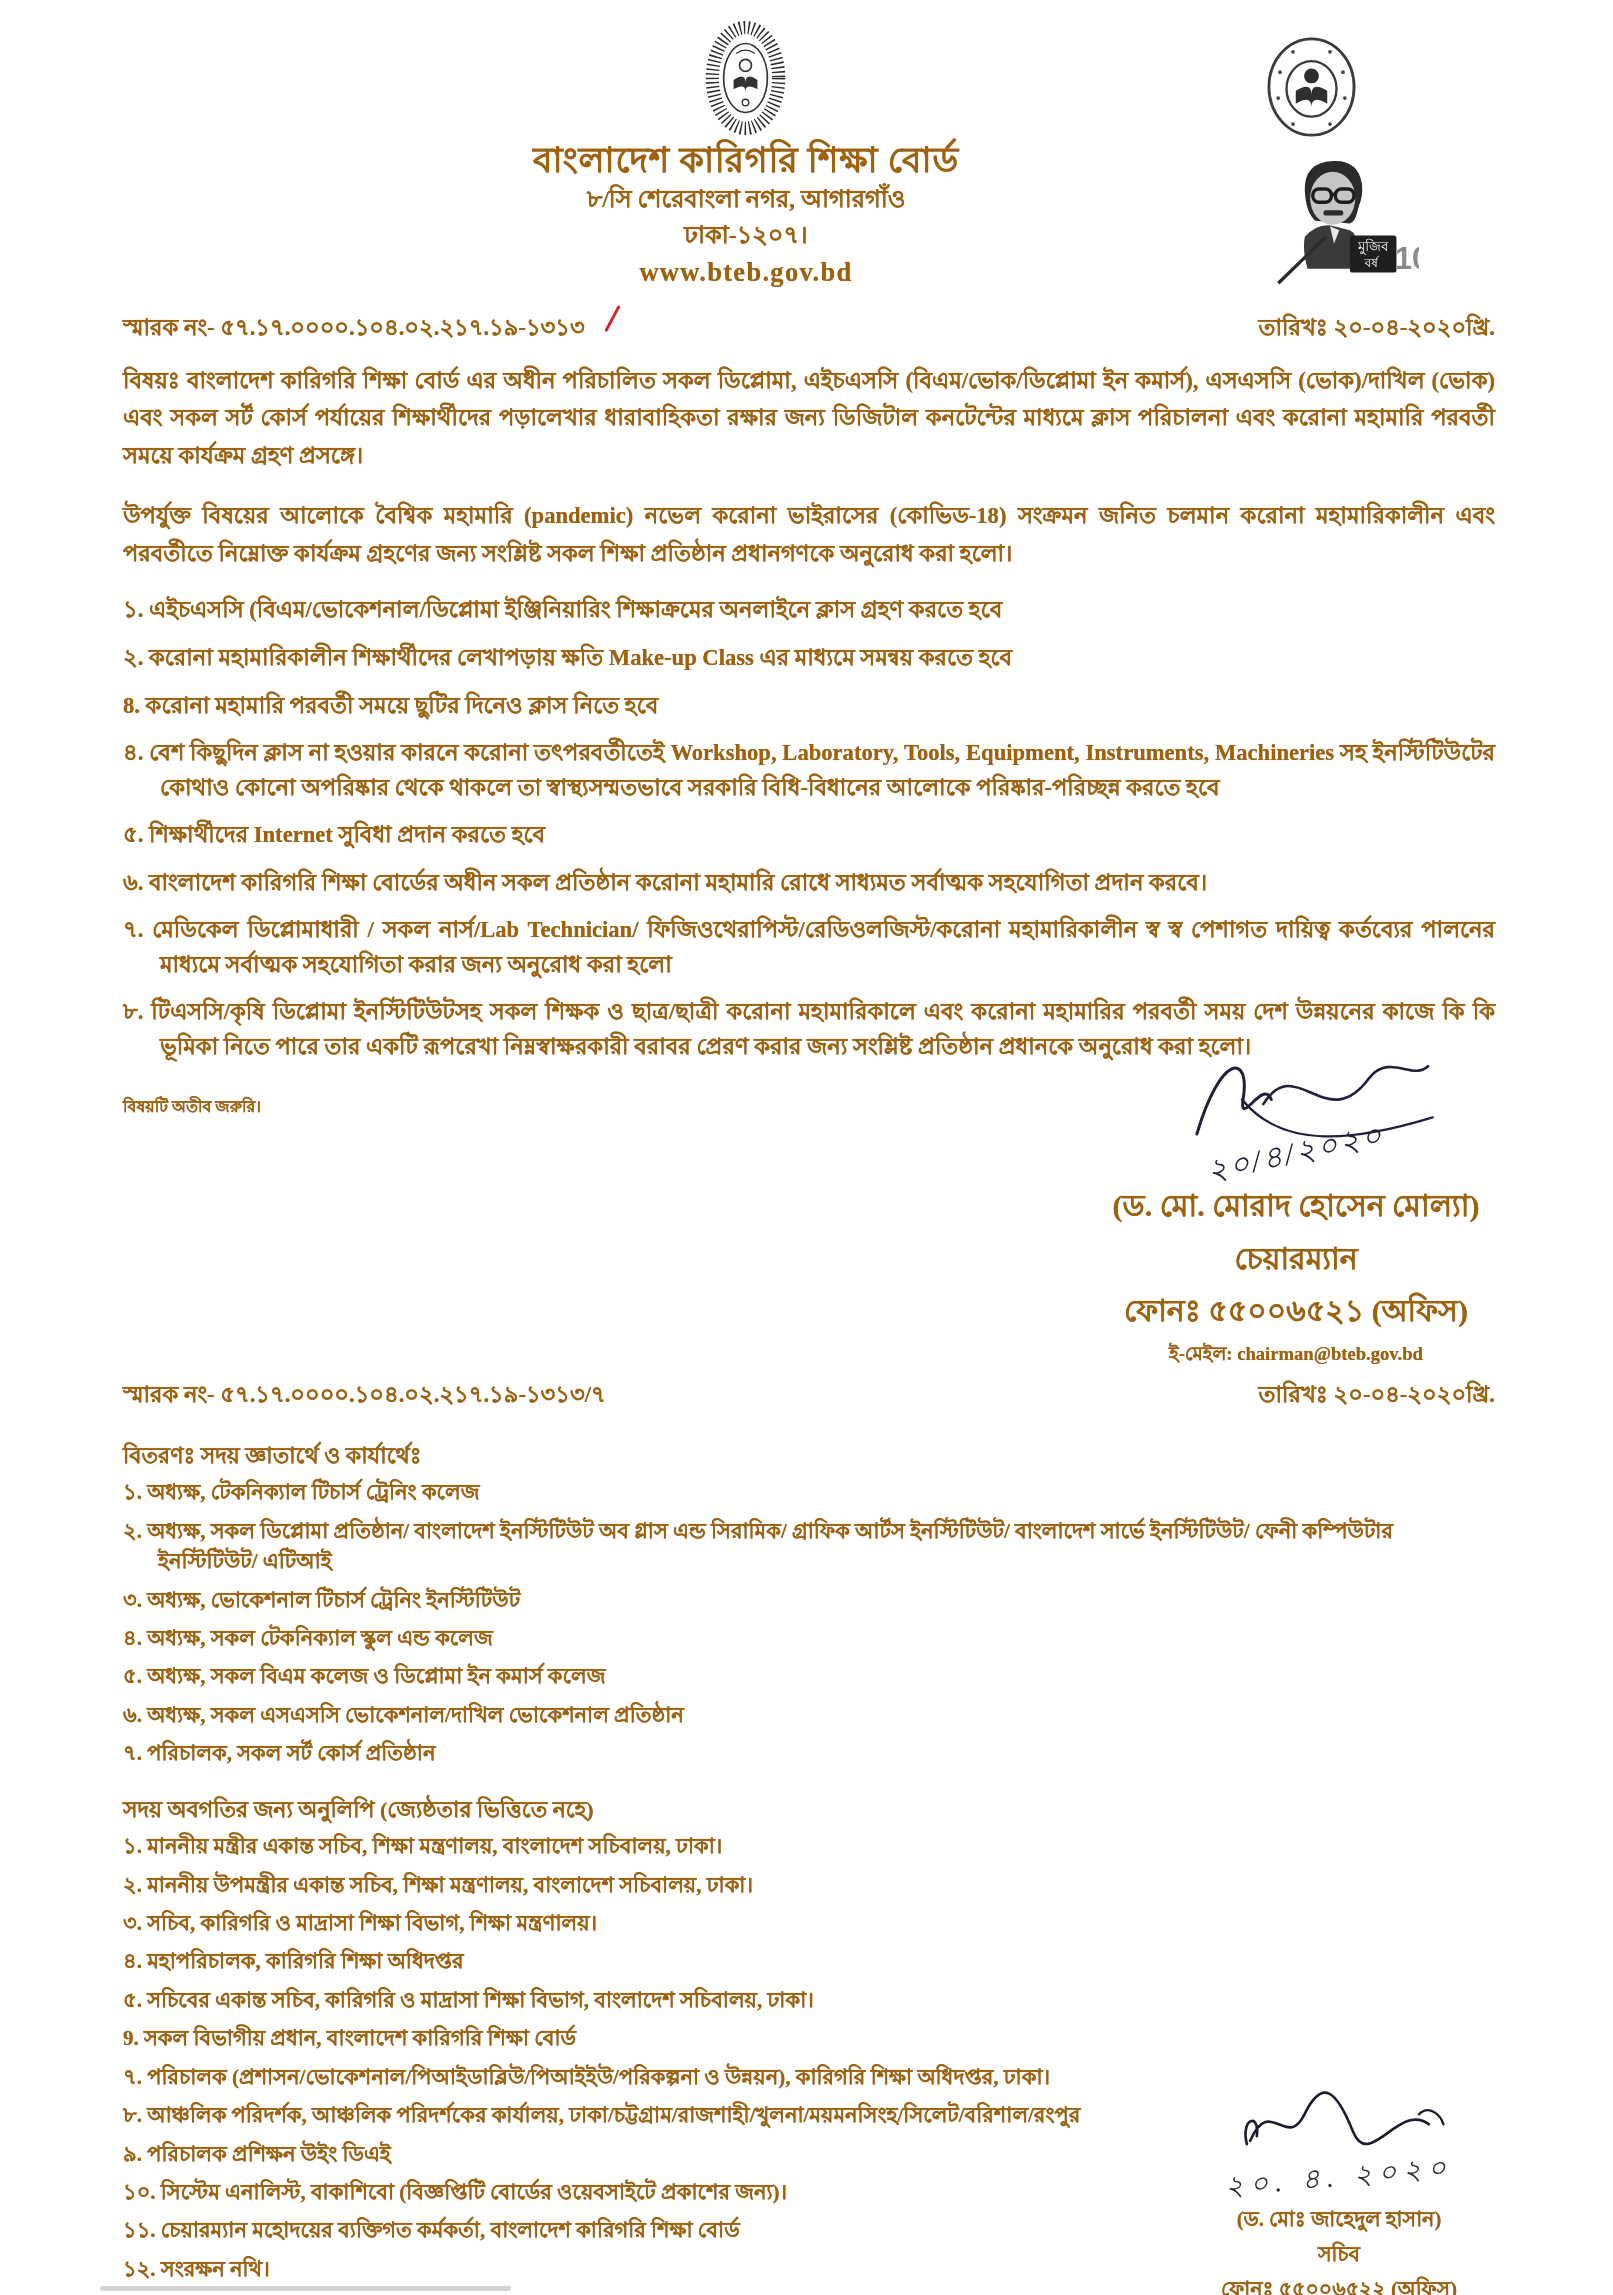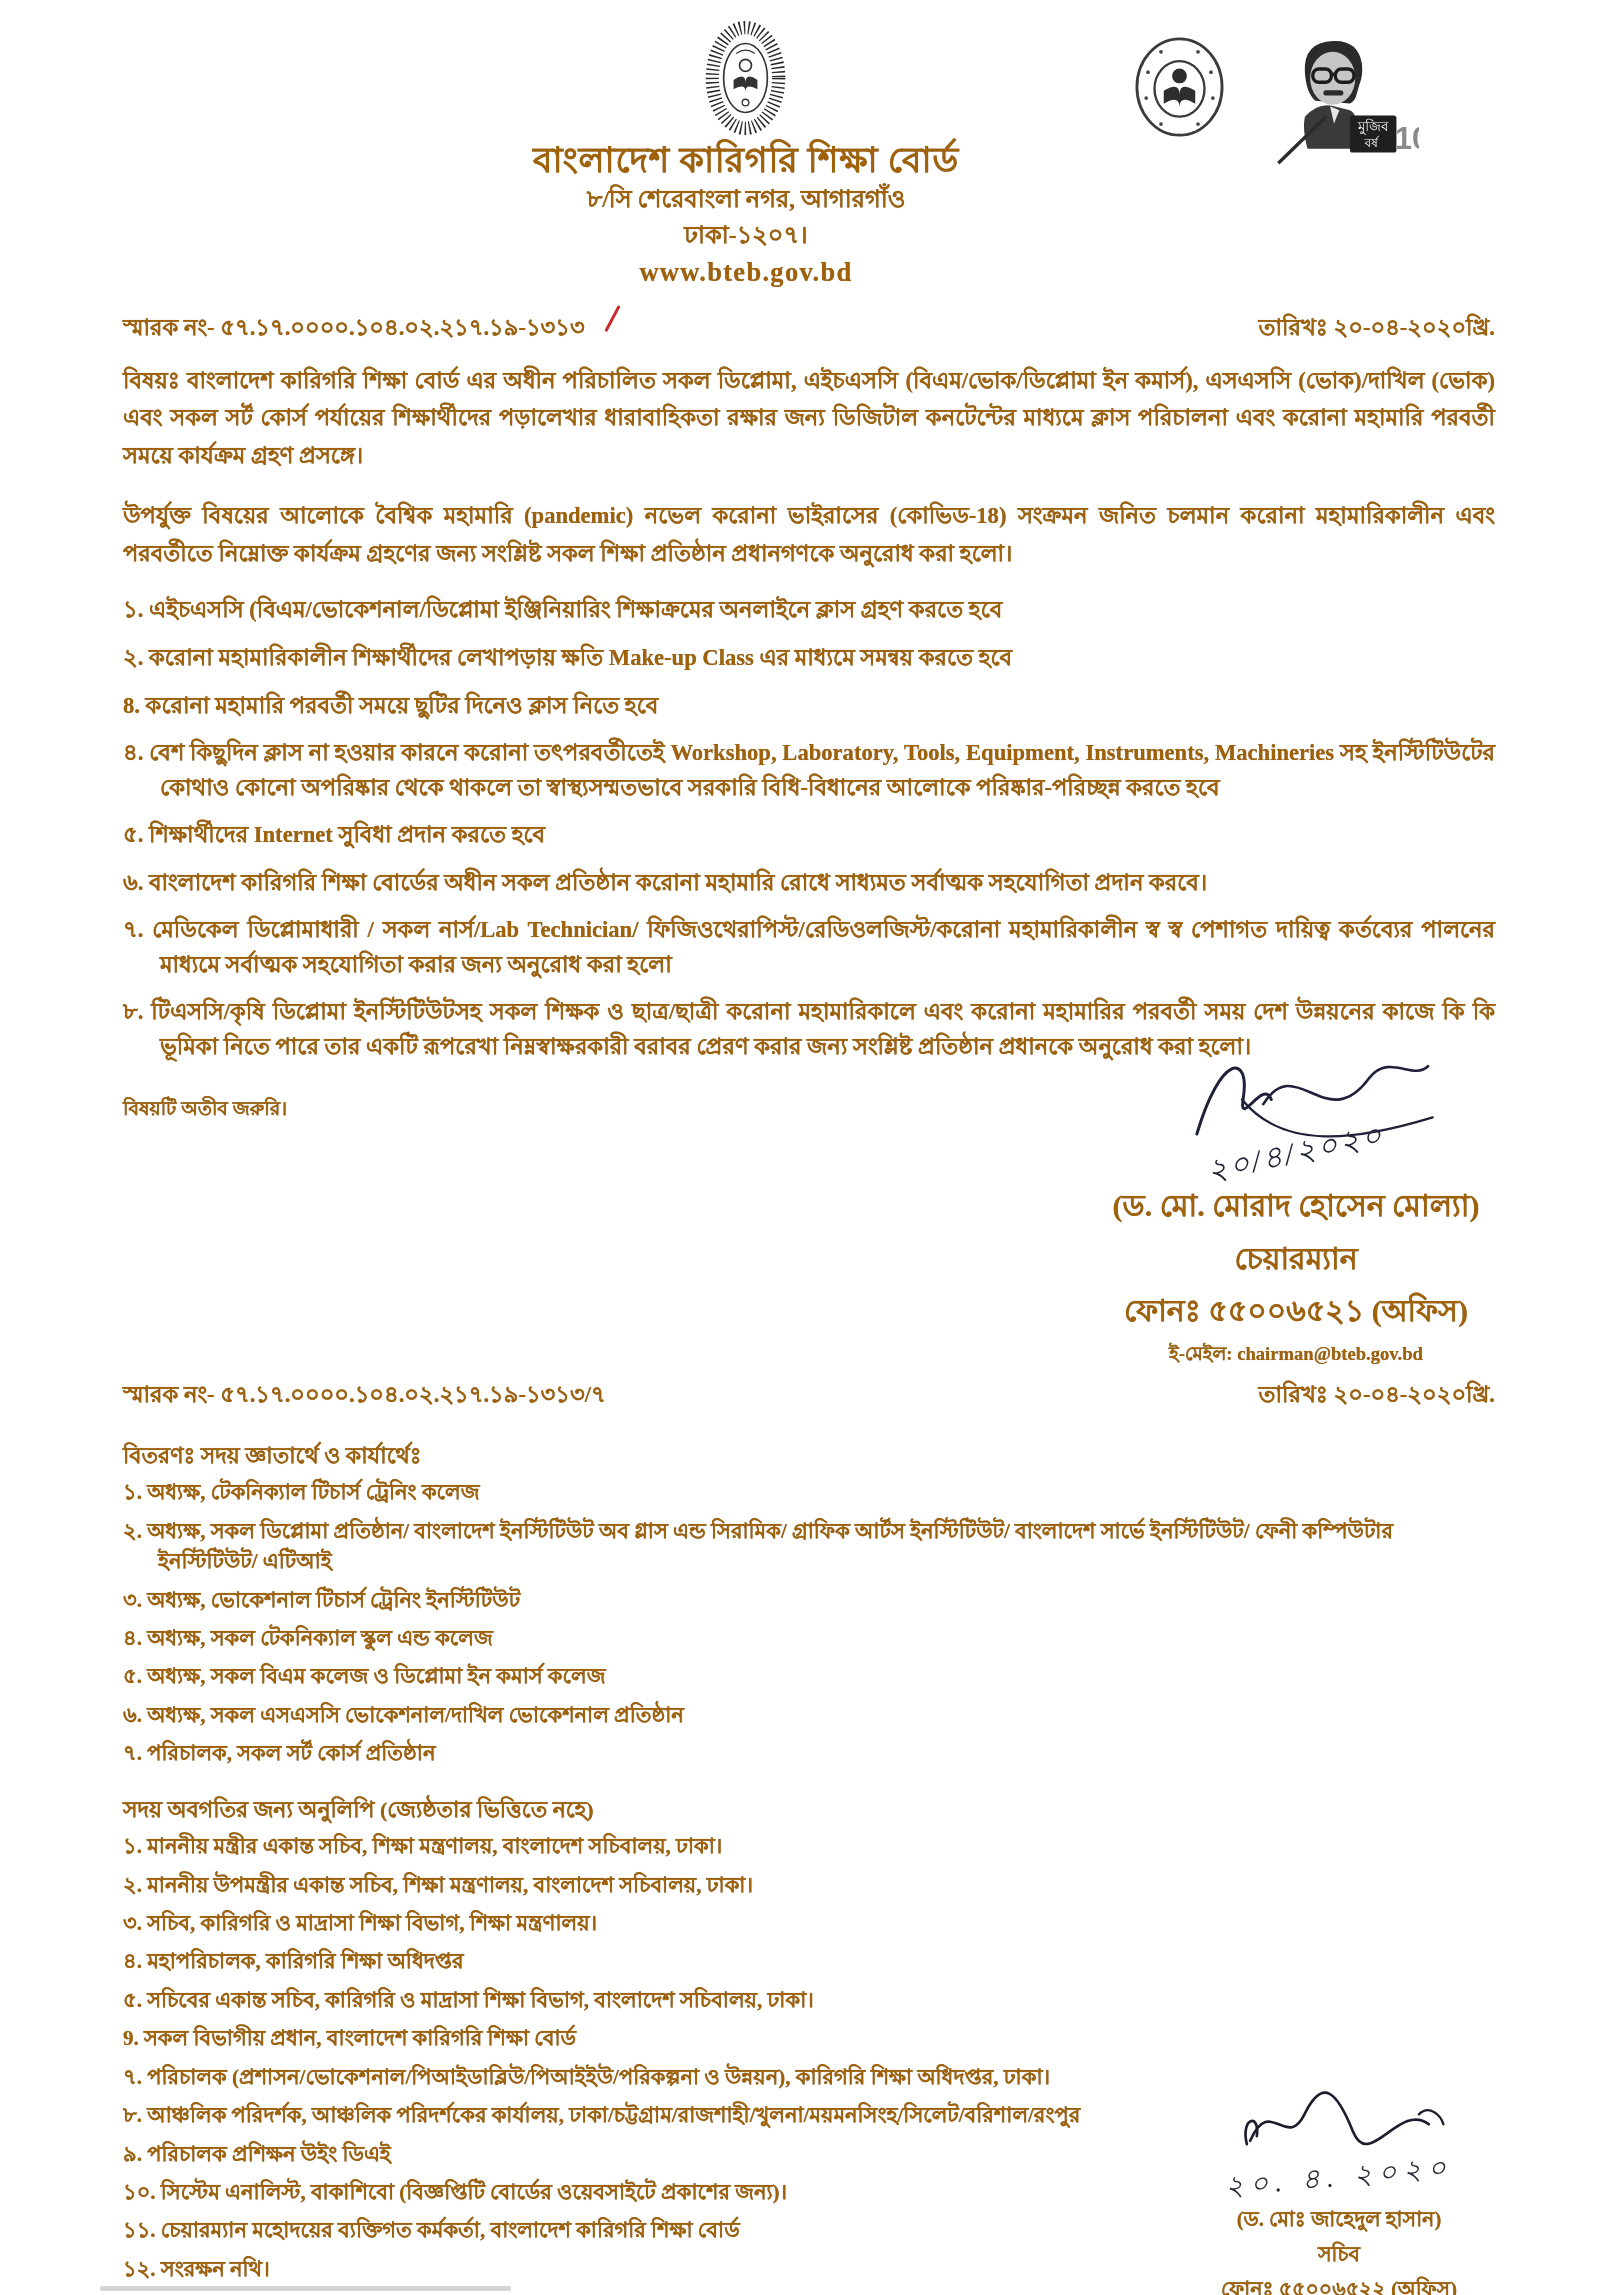--- a/index.html
+++ b/index.html
@@ -18,34 +18,34 @@
   .scan{font-weight:bold;color:#a16207;text-shadow:0 0 0.7px rgba(20,20,20,.55);}
   .crisp{font-weight:normal;color:#000;text-shadow:none;}
 
   
   .letterhead{position:relative;text-align:center;}
   .head-center{display:inline-block;transform:translateX(-63px);}
   .seal-main{display:block;margin:0 auto 4px auto;}
   .org-name{font-size:35px;letter-spacing:0.7px;line-height:1.15;}
   .addr{font-size:24px;line-height:1.5;}
   .website{font-size:26.5px;line-height:1.5;letter-spacing:1.3px;}
-  .logos-right{position:absolute;top:18.6px;right:76px;display:flex;align-items:flex-start;gap:39px;}
+  .logos-right{position:absolute;top:18.6px;right:76px;display:flex;align-items:flex-start;gap:20px;flex-direction:column;}
 
   
   .memo-row{display:flex;justify-content:space-between;align-items:baseline;margin-top:17px;font-size:22.6px;position:relative;}
   .red-mark{position:absolute;left:488px;top:-5.3px;width:2.7px;height:29px;background:#cc2a2a;transform:rotate(28deg);border-radius:1.3px;}
 
   
   .subject{margin-top:14.6px;font-size:22.6px;line-height:1.65;text-align:justify;}
   .intro{margin-top:22.6px;font-size:22.6px;line-height:1.7;text-align:justify;}
   .items{margin-top:20px;}
   .item{font-size:22.6px;line-height:1.52;margin-bottom:13.3px;padding-left:37px;text-indent:-37px;text-align:justify;}
 
   .sig-row{display:flex;justify-content:space-between;align-items:flex-start;margin-top:4px;}
-  .urgent{font-size:19px;margin-top:17px;}
+  .urgent{font-size:16px;margin-top:17px;}
   .sign-block{text-align:center;}
   .sign-block .line{font-size:30px;line-height:1.75;}
   .chairman-block{width:438px;margin-top:-36px;margin-right:-20px;}
   .hand-date{display:inline-block;font-size:30.5px;font-style:italic;color:#23233a;transform:rotate(-12deg);letter-spacing:2.7px;margin-top:-46px;}
   .sig-svg{display:block;margin:0 auto;}
 
   
   .section-head{font-size:22px;margin-top:24px;line-height:1.5;}
   .dlist{margin-top:5.3px;}
   .ditem{font-size:21px;line-height:1.45;margin-bottom:8px;padding-left:35px;text-indent:-35px;}

